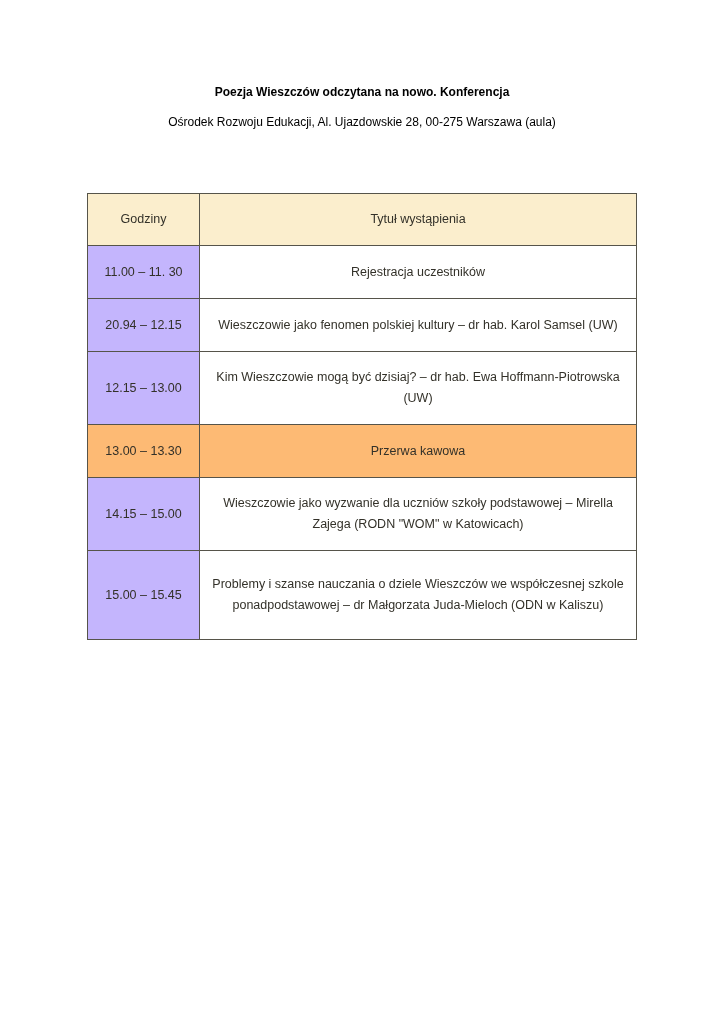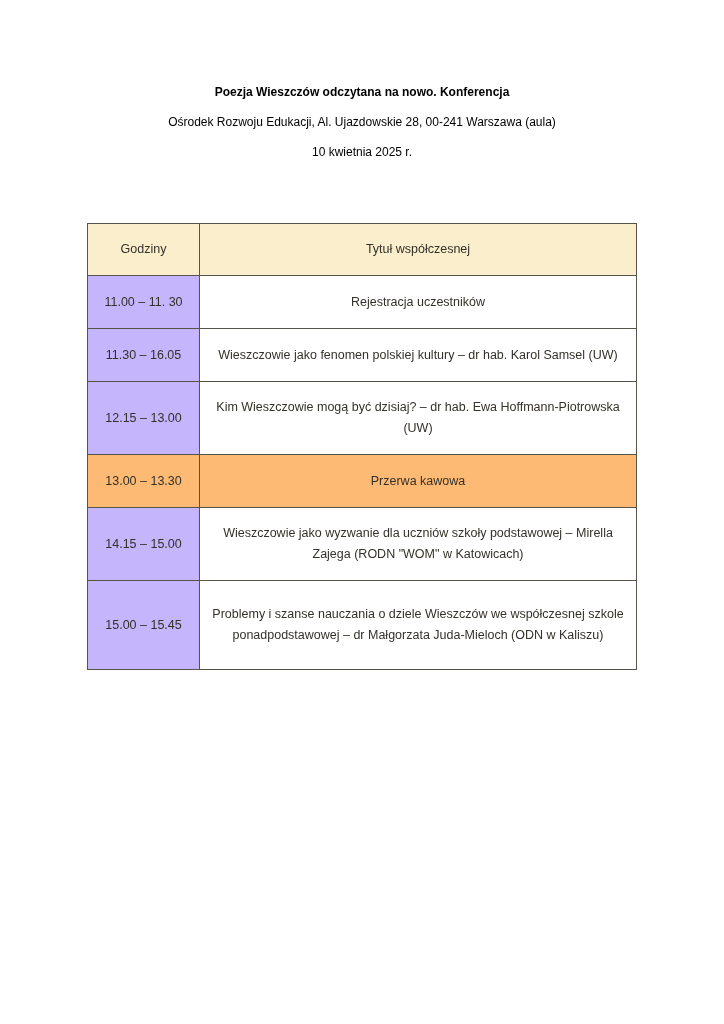--- a/index.html
+++ b/index.html
@@ -42,42 +42,41 @@
   tr.row-l  { height: 89px; }
   thead tr  { height: 52px; }
 </style>
 </head>
 <body>
 
 <div class="page">
 
   <div class="doc-header">
     <p class="doc-title">Poezja Wieszczów odczytana na nowo. Konferencja</p>
-    <p class="doc-sub">Ośrodek Rozwoju Edukacji, Al. Ujazdowskie 28, 00-241 Warszawa (aula)</p>
-    <p class="doc-sub">10 kwietnia 2025 r.</p>
+    <p class="doc-sub">Ośrodek Rozwoju Edukacji, Al. Ujazdowskie 28, 00-275 Warszawa (aula)</p>
   </div>
 
   <table class="schedule">
     <colgroup>
       <col class="time-col">
       <col class="title-col">
     </colgroup>
     <thead>
       <tr>
         <th>Godziny</th>
-        <th>Tytuł współczesnej</th>
+        <th>Tytuł wystąpienia</th>
       </tr>
     </thead>
     <tbody>
       <tr class="row-s">
         <td class="time-cell">11.00 – 11. 30</td>
         <td class="title-cell">Rejestracja uczestników</td>
       </tr>
       <tr class="row-s">
-        <td class="time-cell">11.30 – 16.05</td>
+        <td class="time-cell">20.94 – 12.15</td>
         <td class="title-cell">Wieszczowie jako fenomen polskiej kultury – dr hab. Karol Samsel (UW)</td>
       </tr>
       <tr class="row-m">
         <td class="time-cell">12.15 – 13.00</td>
         <td class="title-cell">Kim Wieszczowie mogą być dzisiaj? – dr hab. Ewa Hoffmann-Piotrowska (UW)</td>
       </tr>
       <tr class="row-s hl-full">
         <td class="time-cell">13.00 – 13.30</td>
         <td class="title-cell">Przerwa kawowa</td>
       </tr>

